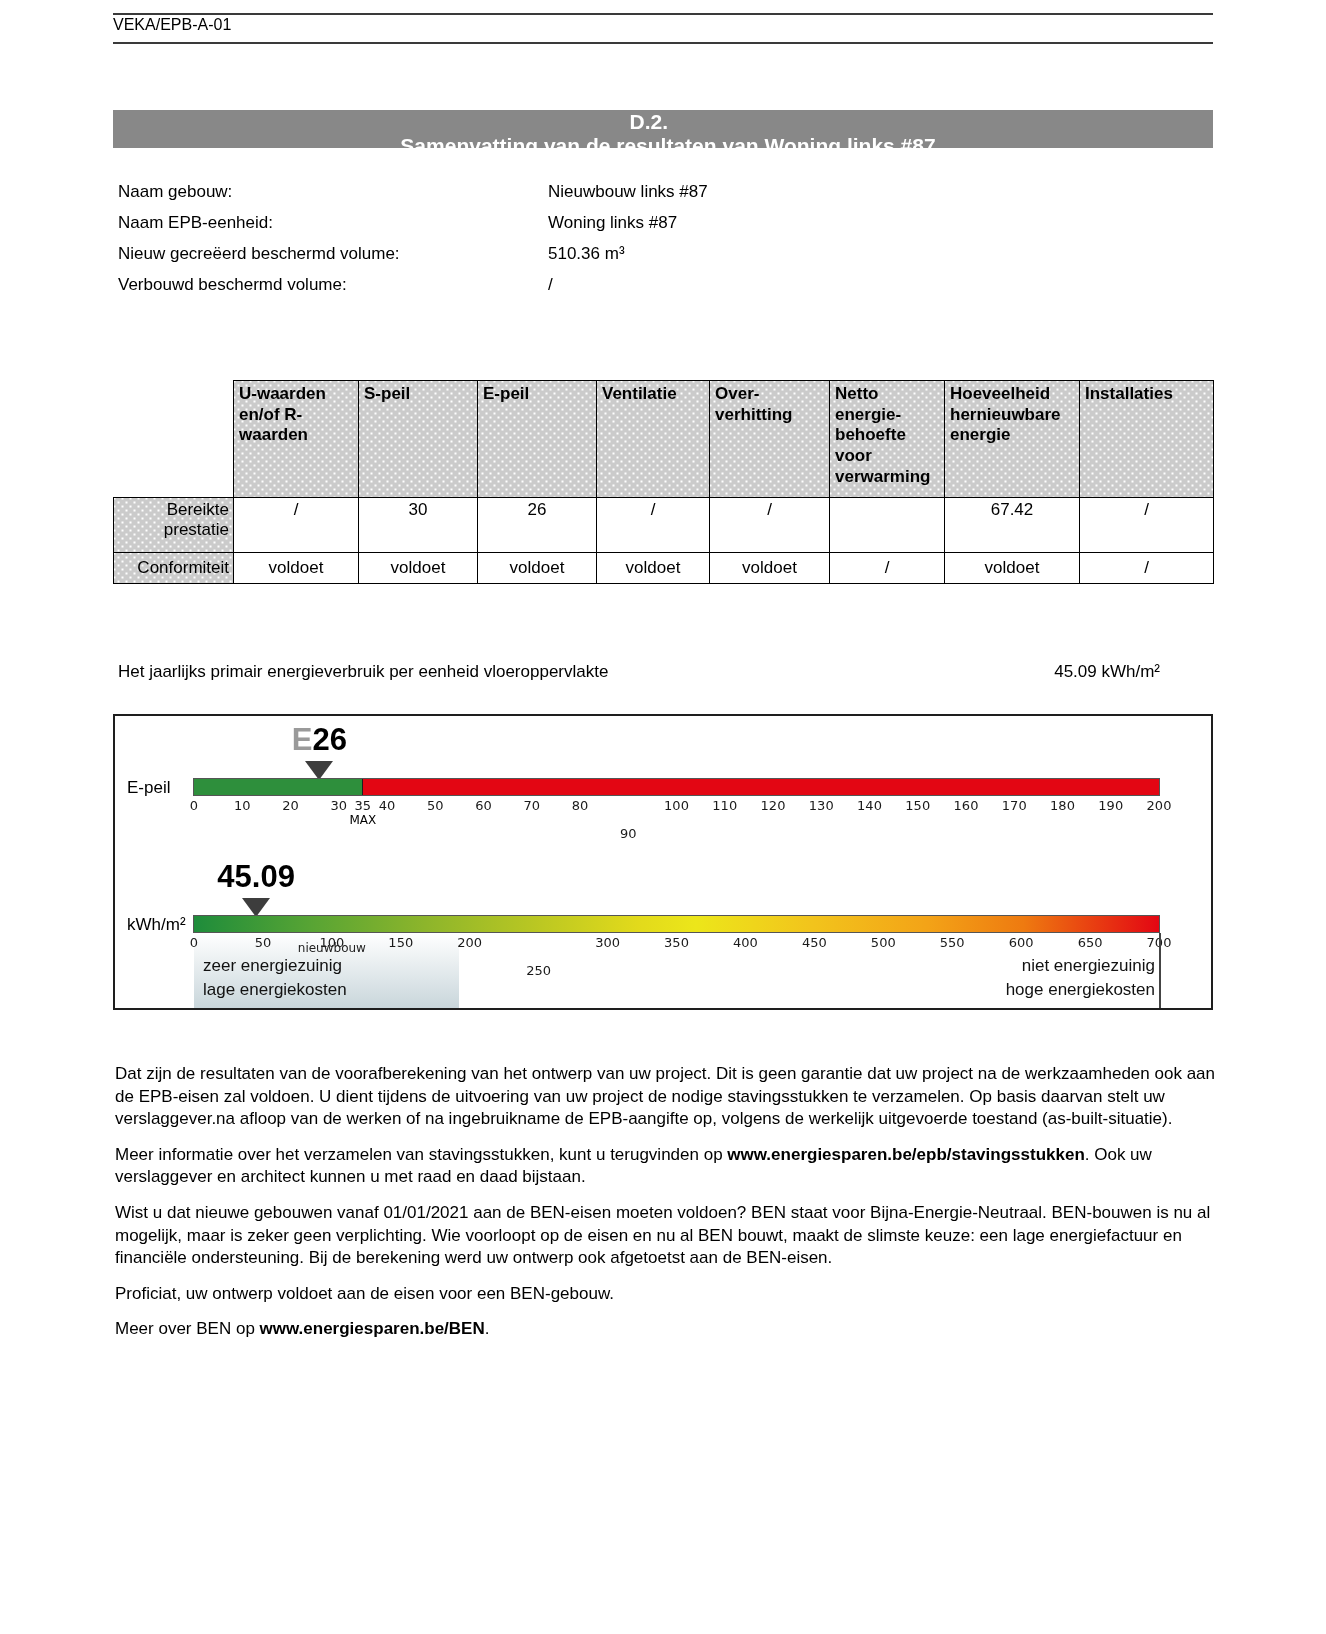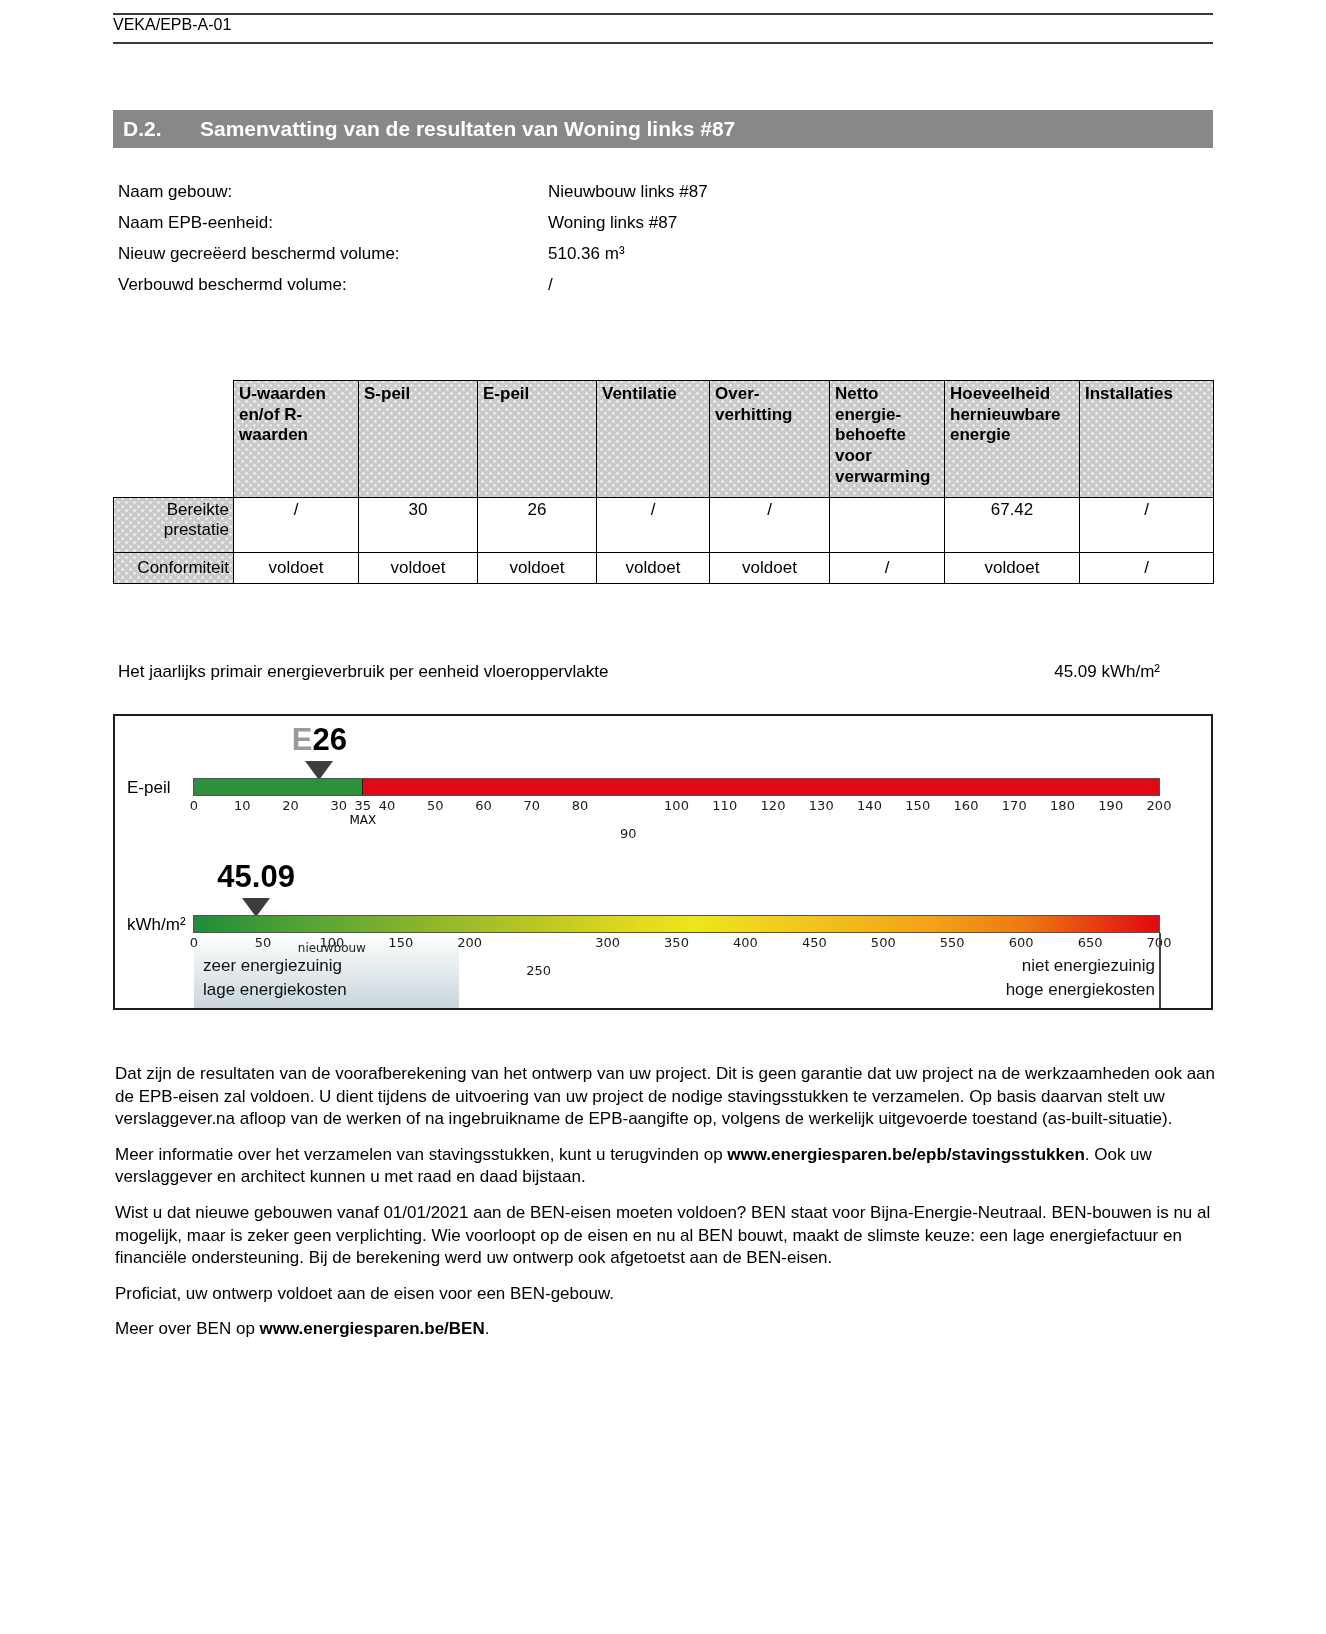--- a/index.html
+++ b/index.html
@@ -9,21 +9,21 @@
     font-family:"Liberation Sans", sans-serif; color:#000; overflow:hidden;
   }
   .hrule { position:absolute; left:113px; width:1100px; border-top:2px solid #3a3a3a; }
   #rule-top { top:13px; }
   #rule-bottom { top:42px; }
   #doc-ref { position:absolute; left:113px; top:16px; width:1100px; font-size:16px; }
 
   #title-bar {
     position:absolute; left:113px; top:110px; width:1100px; height:38px;
     background:#888888; color:#fff; display:flex; align-items:center;
-    font-weight:bold; font-size:21px; padding-left:10px;
+    font-weight:bold; font-size:21px; padding-left:10px;flex-direction:column;
   }
   #title-bar .sec-num { width:77px; }
 
   #info-block { position:absolute; left:118px; top:176px; width:1000px; }
   .info-row { display:flex; height:31px; align-items:center; font-size:17px; }
   .info-row .lbl { width:430px; }
 
   
   #results-table { position:absolute; left:113px; top:380px; border-collapse:collapse; table-layout:fixed; }
   #results-table td, #results-table th { border:1.5px solid #000; font-size:17px; overflow:hidden; }

